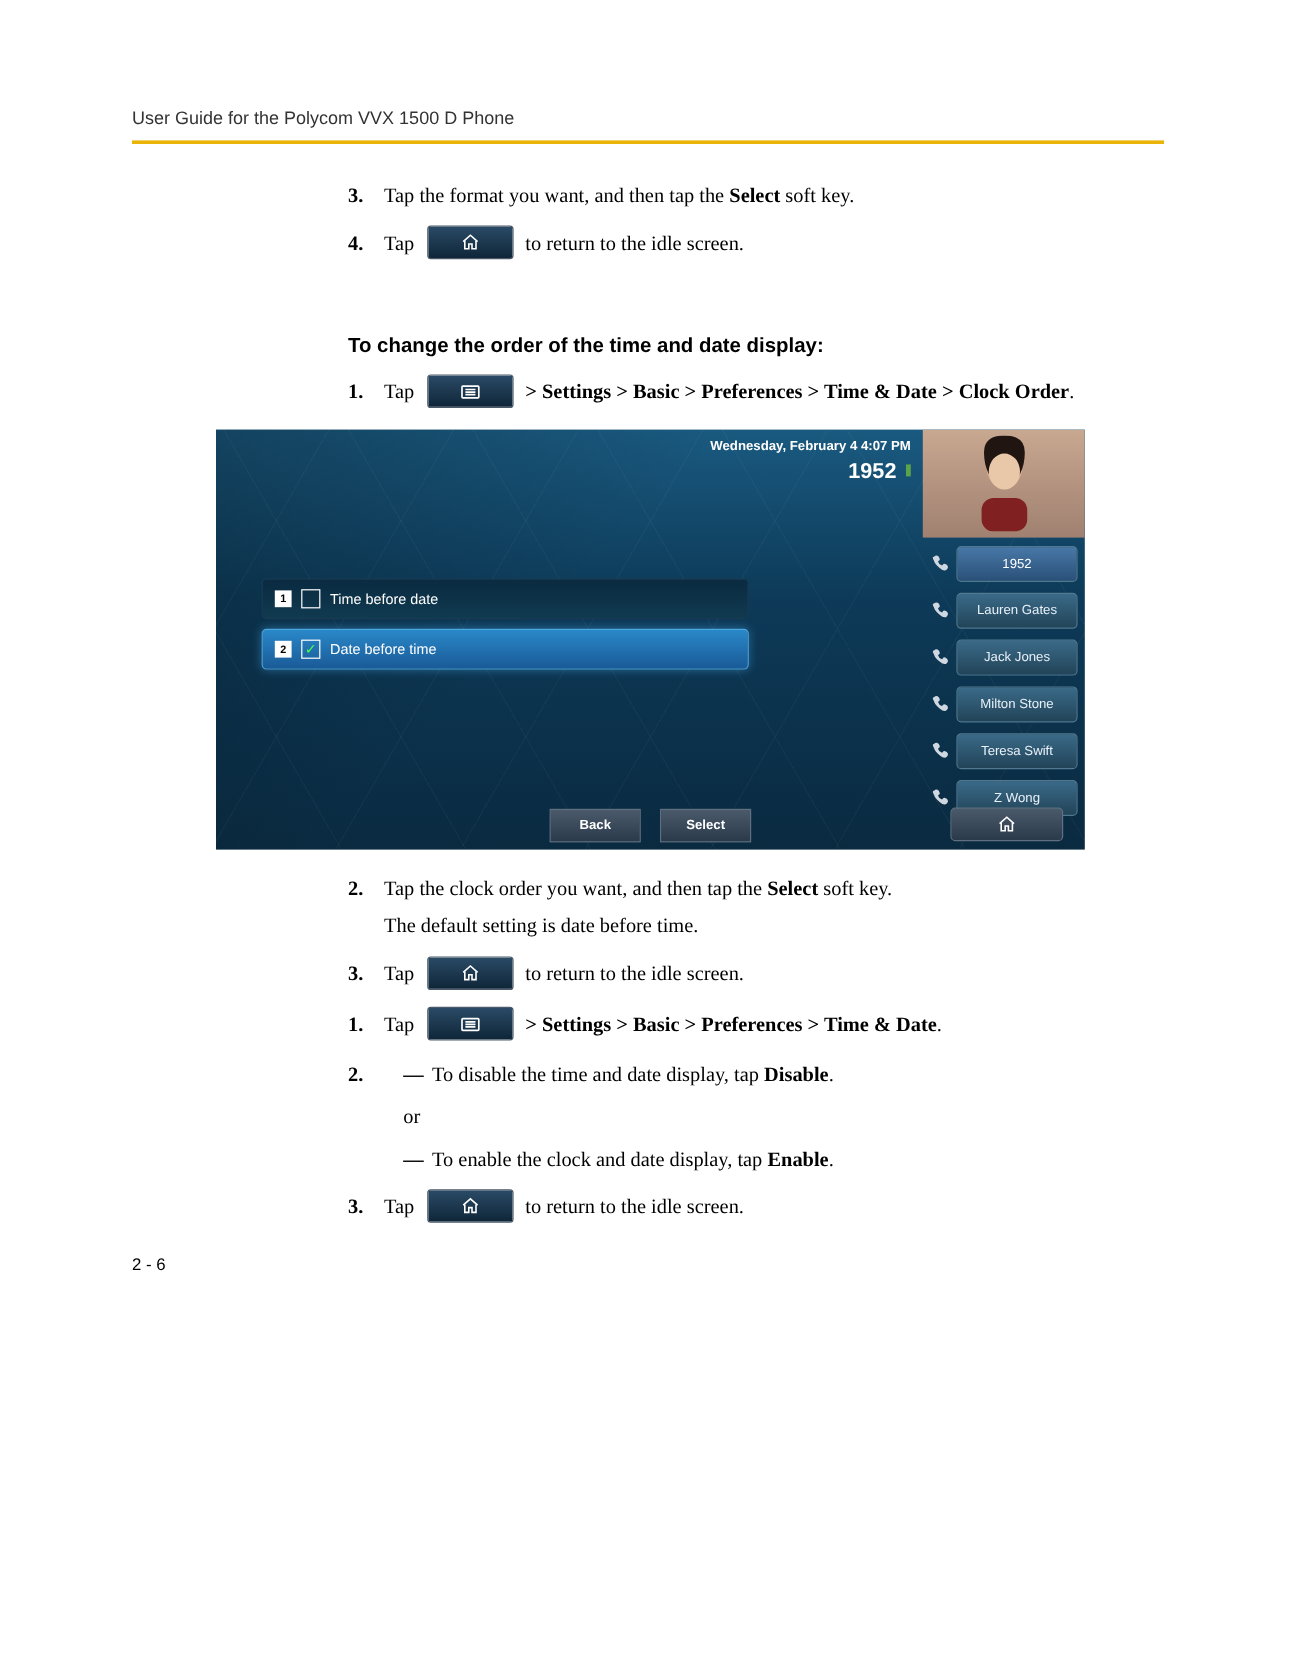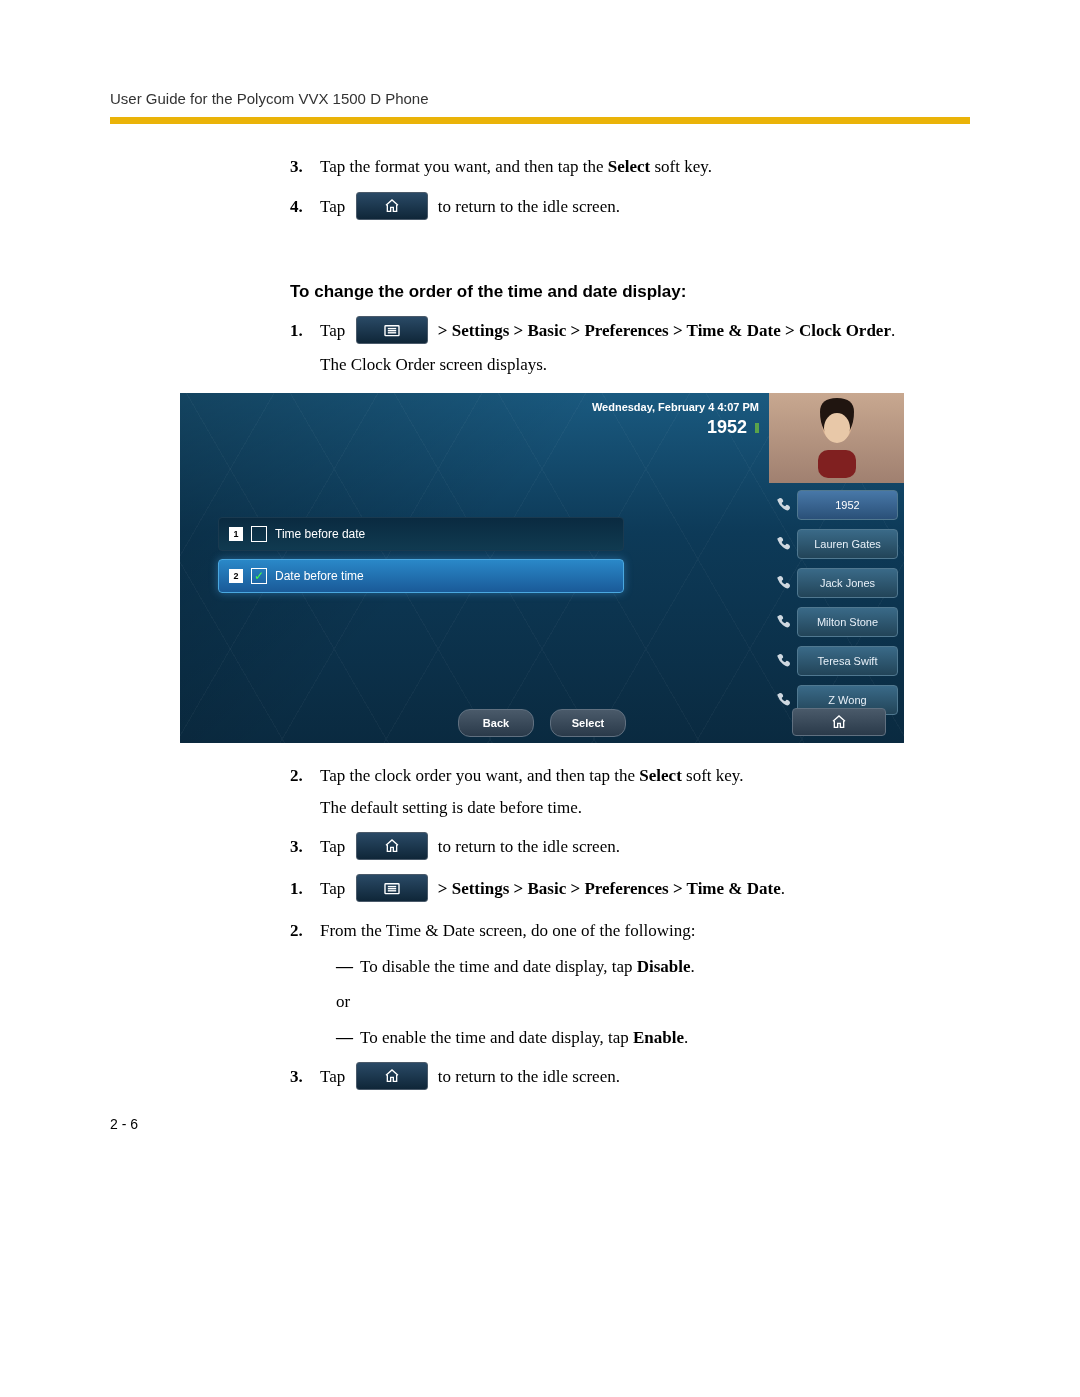--- a/index.html
+++ b/index.html
@@ -13,21 +13,21 @@
   .page {
     padding: 90px 110px 60px 110px;
     box-sizing: border-box;
   }
   .header-line {
     font-family: "Arial Narrow", Arial, sans-serif;
     font-size: 15px;
     font-weight: 300;
     color: #333;
     padding-bottom: 10px;
-    border-bottom: 7px solid #eab308;
+    border-bottom: 3px solid #eab308;
     margin-bottom: 30px;
   }
   .content {
     margin-left: 180px;
     margin-right: 30px;
   }
   .content-wide {
     margin-left: 70px;
     margin-right: 40px;
   }
@@ -269,21 +269,21 @@
     height: 40px;
     display: flex;
     align-items: center;
     justify-content: center;
     gap: 16px;
     z-index: 2;
   }
   .ss-softkey {
     width: 74px;
     height: 26px;
-    border-radius: 12px;
+    border-radius: 0;
     background: linear-gradient(#4a5a6a, #2a3a4a);
     border: 1px solid #607080;
     color: #fff;
     font-size: 11px;
     font-weight: bold;
     display: flex;
     align-items: center;
     justify-content: center;
   }
   .ss-home-key {
@@ -335,21 +335,20 @@
         <span>Tap </span>
         <span class="icon-box">
           <svg class="icon-folder" viewBox="0 0 24 20" fill="none" stroke="currentColor" stroke-width="2">
               <rect x="2" y="4" width="20" height="14" rx="1"></rect>
               <line x1="6" y1="8" x2="18" y2="8"></line>
               <line x1="6" y1="11" x2="18" y2="11"></line>
               <line x1="6" y1="14" x2="18" y2="14"></line>
             </svg>
         </span>
         <strong>&gt; Settings &gt; Basic &gt; Preferences &gt; Time &amp; Date &gt; Clock Order</strong><span>.</span>
-        <div class="sub-para">The Clock Order screen displays.</div>
       </li>
     </ol>
   </div>
 
   <div class="content-wide">
     <div class="screenshot">
       <div class="ss-avatar">
         <svg viewBox="0 0 70 80">
             <ellipse cx="35" cy="26" rx="15" ry="18" fill="#d8b090"></ellipse>
             <path d="M18 14q0-14 17-14t17 14q0 10-4 18q-6 10-13 10t-13-10q-4-8-4-18z" fill="#201510"></path>
@@ -469,29 +468,28 @@
               <rect x="2" y="4" width="20" height="14" rx="1"></rect>
               <line x1="6" y1="8" x2="18" y2="8"></line>
               <line x1="6" y1="11" x2="18" y2="11"></line>
               <line x1="6" y1="14" x2="18" y2="14"></line>
             </svg>
         </span>
         <strong>&gt; Settings &gt; Basic &gt; Preferences &gt; Time &amp; Date</strong><span>.</span>
       </li>
       <li>
         <span class="num">2.</span>
-        <span>From the Time &amp; Date screen, do one of the following:</span>
         <div class="dash-item">
           <span class="dash">—</span>
           <span>To disable the time and date display, tap </span><strong>Disable</strong><span>.</span>
         </div>
         <div class="or-text">or</div>
         <div class="dash-item">
           <span class="dash">—</span>
-          <span>To enable the time and date display, tap </span><strong>Enable</strong><span>.</span>
+          <span>To enable the clock and date display, tap </span><strong>Enable</strong><span>.</span>
         </div>
       </li>
       <li>
         <span class="num">3.</span>
         <span>Tap </span>
         <span class="icon-box">
           <svg class="icon-home" viewBox="0 0 24 24" fill="none" stroke="currentColor" stroke-width="2">
               <path d="M3 11l9-8 9 8"></path>
               <path d="M5 10v10h5v-6h4v6h5V10"></path>
             </svg>

